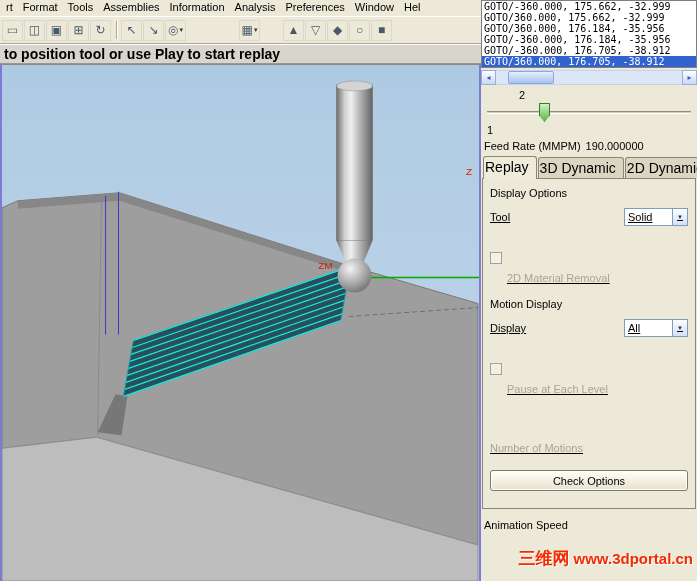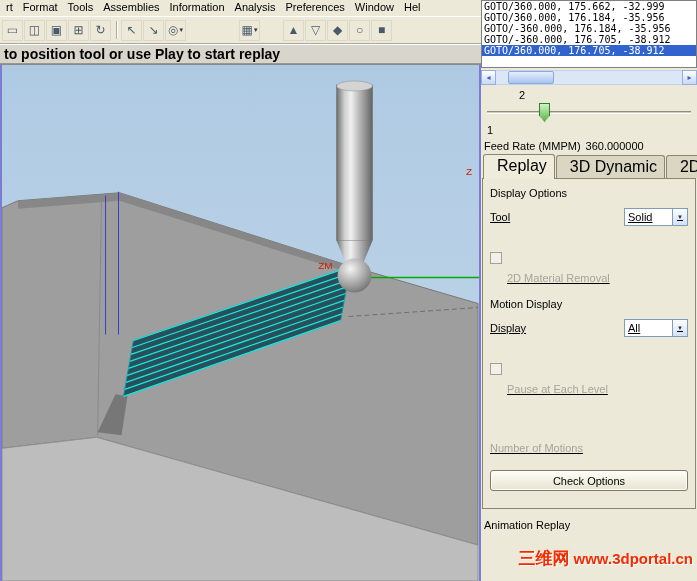--- a/index.html
+++ b/index.html
@@ -50,21 +50,21 @@
                   border-top:1px solid #918d7e; border-bottom:1px solid #fff; }
   .slider-thumb { position:absolute; left:52px; top:1px; width:11px; height:19px;
                   background:linear-gradient(#d2f2c4,#5cb54c); border:1px solid #2f7f2f;
                   clip-path:polygon(0 0,100% 0,100% 66%,50% 100%,0 66%); }
   .slider-min { font-size:11px; display:block; margin-top:1px; }
 
   .feedrate { font-size:11px; padding:4px 2px 7px 3px; white-space:nowrap; }
   .feedrate span { margin-right:5px; }
 
   .tabs { display:flex; align-items:flex-end; padding:0 2px; height:19px; }
-  .tab { font-size:16px; padding:2px 7px 2px 13px; border:1px solid #8a8673; border-bottom:none;
+  .tab { font-size:14px; padding:2px 7px 2px 1px; border:1px solid #8a8673; border-bottom:none;
          background:#dad6c2; margin-right:1px; border-radius:3px 3px 0 0; cursor:default; white-space:nowrap; }
   .tab.active { background:#f0ecdb; position:relative; top:1px; padding-bottom:4px; font-weight:normal; }
 
   .panel-box { border:1px solid #8a8673; background:#ece9d8; margin:0 1px; padding:8px 7px 6px 7px;
                height:331px; display:flex; flex-direction:column; }
   .heading { font-size:11px; margin-bottom:9px; }
   .prow { display:flex; align-items:center; margin-bottom:5px; font-size:11px; min-height:18px;text-decoration:underline; }
   .grow { flex:1; }
   .combo { width:64px; height:18px; background:#fff; border:1px solid #7f9db9; display:flex; align-items:stretch;margin-left:28px; }
   .combo-text { flex:1; padding:2px 0 0 3px; font-size:11px; overflow:hidden; white-space:nowrap; }
@@ -222,20 +222,21 @@
           <polygon points="336,176 372,176 363,198 345,198" fill="url(#toolGrad)"></polygon>
           <circle cx="354" cy="211" r="17" fill="url(#ballGrad)"></circle>
         </g>
       </svg>
     </div>
   </div>
 
   <div class="right-col">
 
     <div class="goto-list">
+      <div class="goto-row">GOTO/-360.000, 175.662, -32.999</div>
       <div class="goto-row">GOTO/360.000, 175.662, -32.999</div>
       <div class="goto-row">GOTO/360.000, 176.184, -35.956</div>
       <div class="goto-row">GOTO/-360.000, 176.184, -35.956</div>
       <div class="goto-row">GOTO/-360.000, 176.705, -38.912</div>
       <div class="goto-row selected">GOTO/360.000, 176.705, -38.912</div>
     </div>
 
     <div class="hscroll">
       <div class="hs-btn">
           <span>◂</span>
@@ -251,21 +252,21 @@
     <div class="slider-zone">
       <span class="slider-value">2</span>
       <div class="slider-track-wrap">
         <div class="slider-track"></div>
         <div class="slider-thumb"></div>
       </div>
       <span class="slider-min">1</span>
     </div>
 
     <div class="feedrate">
-      <span>Feed Rate (MMPM)</span><span>360.000000</span>
+      <span>Feed Rate (MMPM)</span><span>190.000000</span>
     </div>
 
     <div class="tabs">
       <div class="tab active">Replay</div>
       <div class="tab">3D Dynamic</div>
       <div class="tab">2D Dynamic</div>
     </div>
 
     <div class="panel-box">
       <div class="heading">Display Options</div>
@@ -300,19 +301,19 @@
         <span class="disabled-text">Pause at Each Level</span>
       </div>
 
       <div class="prow">
         <span class="disabled-text">Number of Motions</span>
       </div>
 
       <div class="btn-check">Check Options</div>
     </div>
 
-    <div class="anim-speed">Animation Replay</div>
+    <div class="anim-speed">Animation Speed</div>
 
     <div class="watermark">
       <span class="wm-cn">三维网</span><span class="wm-url">www.3dportal.cn</span>
     </div>
   </div>
 </div>
 
 </body></html>

